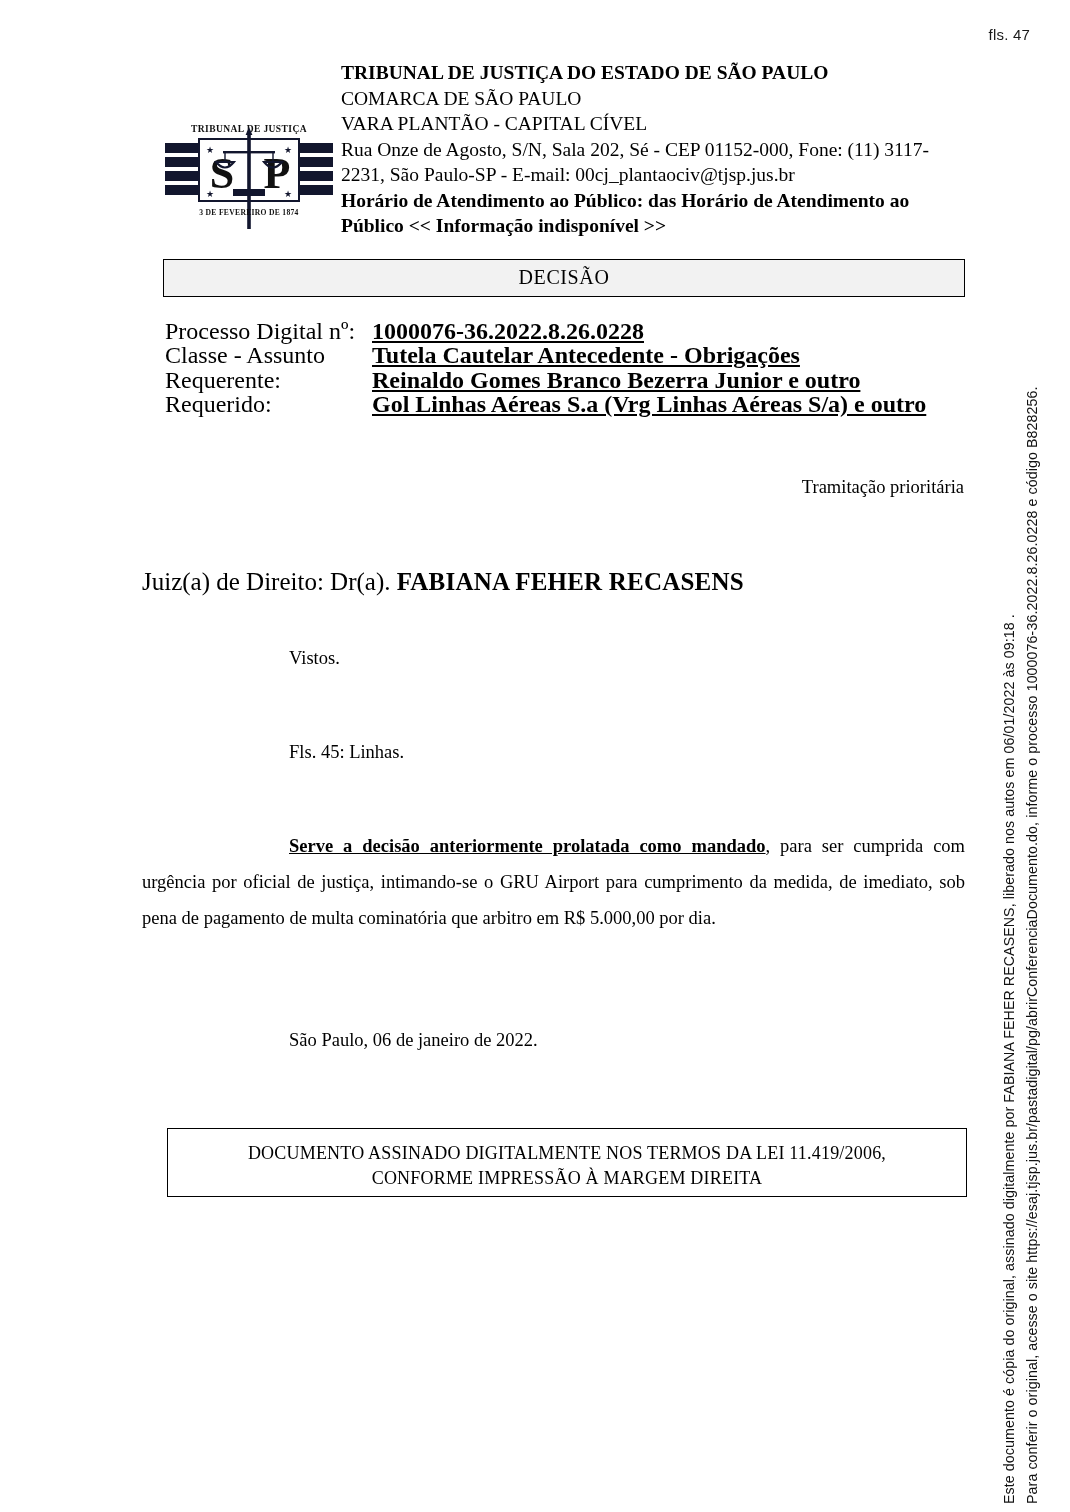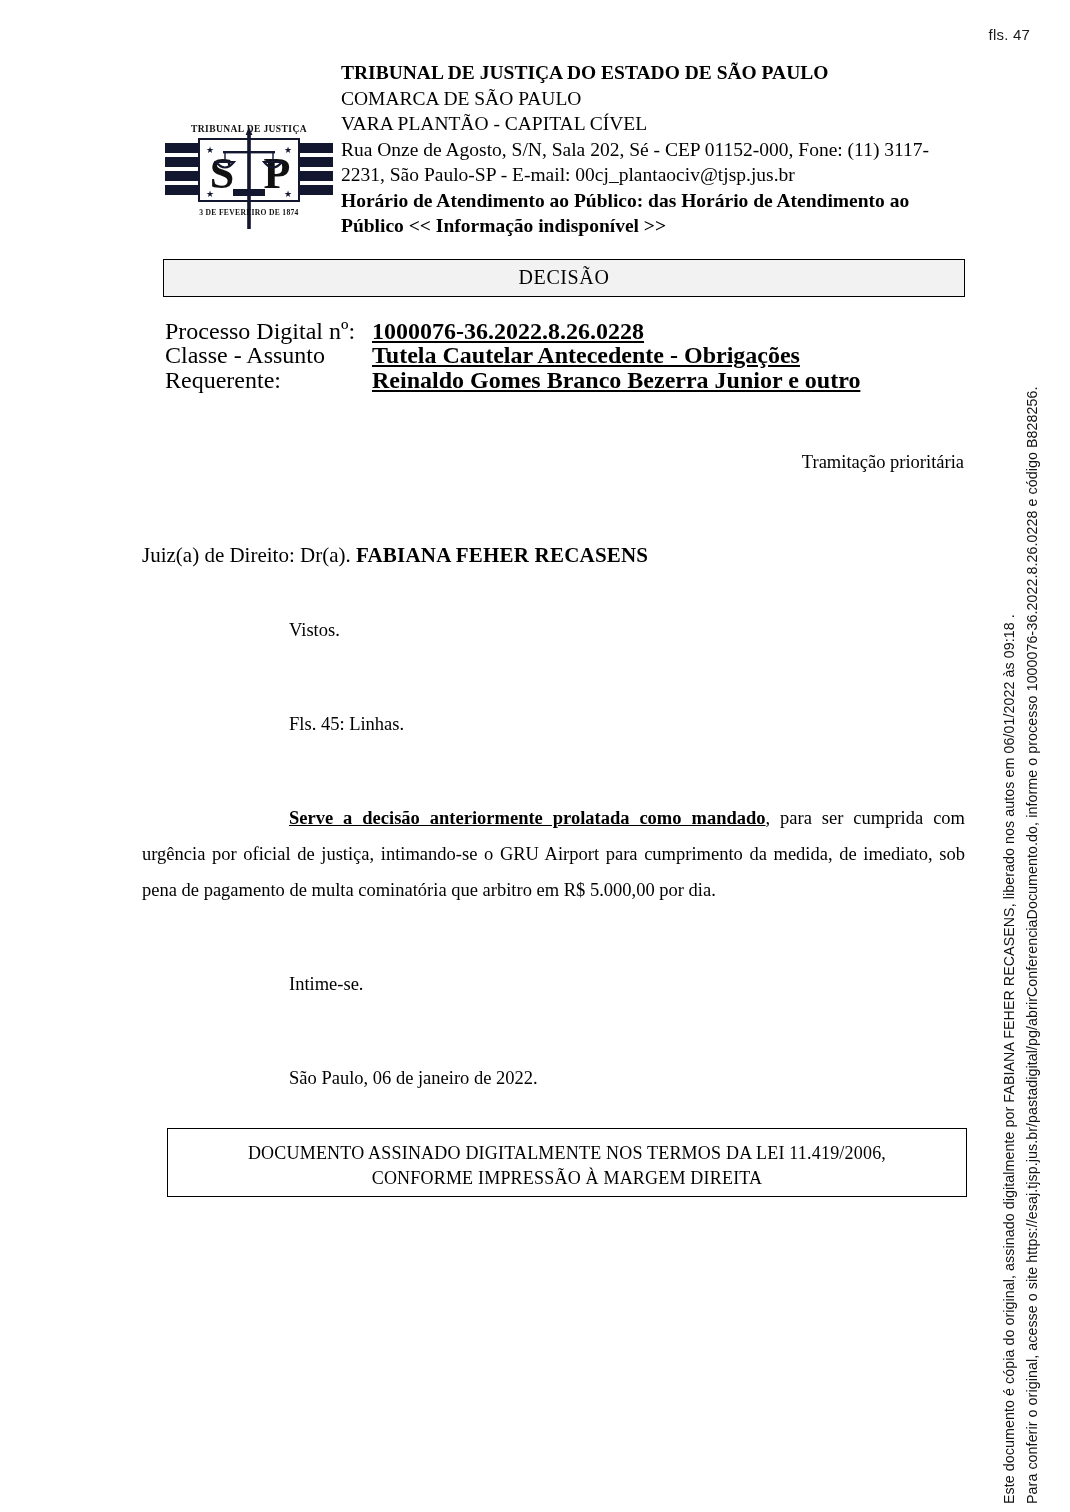--- a/index.html
+++ b/index.html
@@ -92,21 +92,21 @@
     margin-top: 60px;
     text-align: right;
     font-size: 18.5px;
     padding-right: 1px;
   }
 
   
   .judge {
     margin-top: 70px;
     margin-left: -21px;
-    font-size: 21px;
+    font-size: 25px;
   }
   .judge b { font-weight: bold; letter-spacing: 0.2px; }
 
   
   .body-block { margin-left: -21px; margin-top: 44px; }
   .para {
     font-size: 18.5px;
     line-height: 36px;
     text-align: justify;
     text-indent: 147px;
@@ -229,36 +229,39 @@
       <div class="meta-value">1000076-36.2022.8.26.0228</div>
     </div>
     <div class="meta-row">
       <div class="meta-label">Classe - Assunto</div>
       <div class="meta-value">Tutela Cautelar Antecedente - Obrigações</div>
     </div>
     <div class="meta-row">
       <div class="meta-label">Requerente:</div>
       <div class="meta-value">Reinaldo Gomes Branco Bezerra Junior e outro</div>
     </div>
+    <div class="meta-row">
+      <div class="meta-label">Requerido:</div>
+      <div class="meta-value">Gol Linhas Aéreas S.a (Vrg Linhas Aéreas S/a) e outro</div>
+    </div>
   </div>
 
   <div class="priority">Tramitação prioritária</div>
 
   <div class="judge">
     <span>Juiz(a) de Direito: Dr(a). </span><b>FABIANA FEHER RECASENS</b>
   </div>
 
   <div class="body-block">
     <p class="para short">Vistos.</p>
     <div class="gap-lg"></div>
     <p class="para short">Fls. 45: Linhas.</p>
     <div class="gap-lg"></div>
     <p class="para"><span class="lead">Serve a decisão anteriormente prolatada como mandado</span><span>, para ser cumprida com urgência por oficial de justiça, intimando-se o GRU Airport para cumprimento da medida, de imediato, sob pena de pagamento de multa cominatória que arbitro em R$ 5.000,00 por dia.</span></p>
     <div class="gap-lg"></div>
-    <p class="para short">Intime-se.</p>
     <div class="gap-lg"></div>
     <p class="para short">São Paulo, 06 de janeiro de 2022.</p>
   </div>
 
 </div>
 
 <div class="footer-box">
   <div>DOCUMENTO ASSINADO DIGITALMENTE NOS TERMOS DA LEI 11.419/2006,</div>
   <div>CONFORME IMPRESSÃO À MARGEM DIREITA</div>
 </div>

